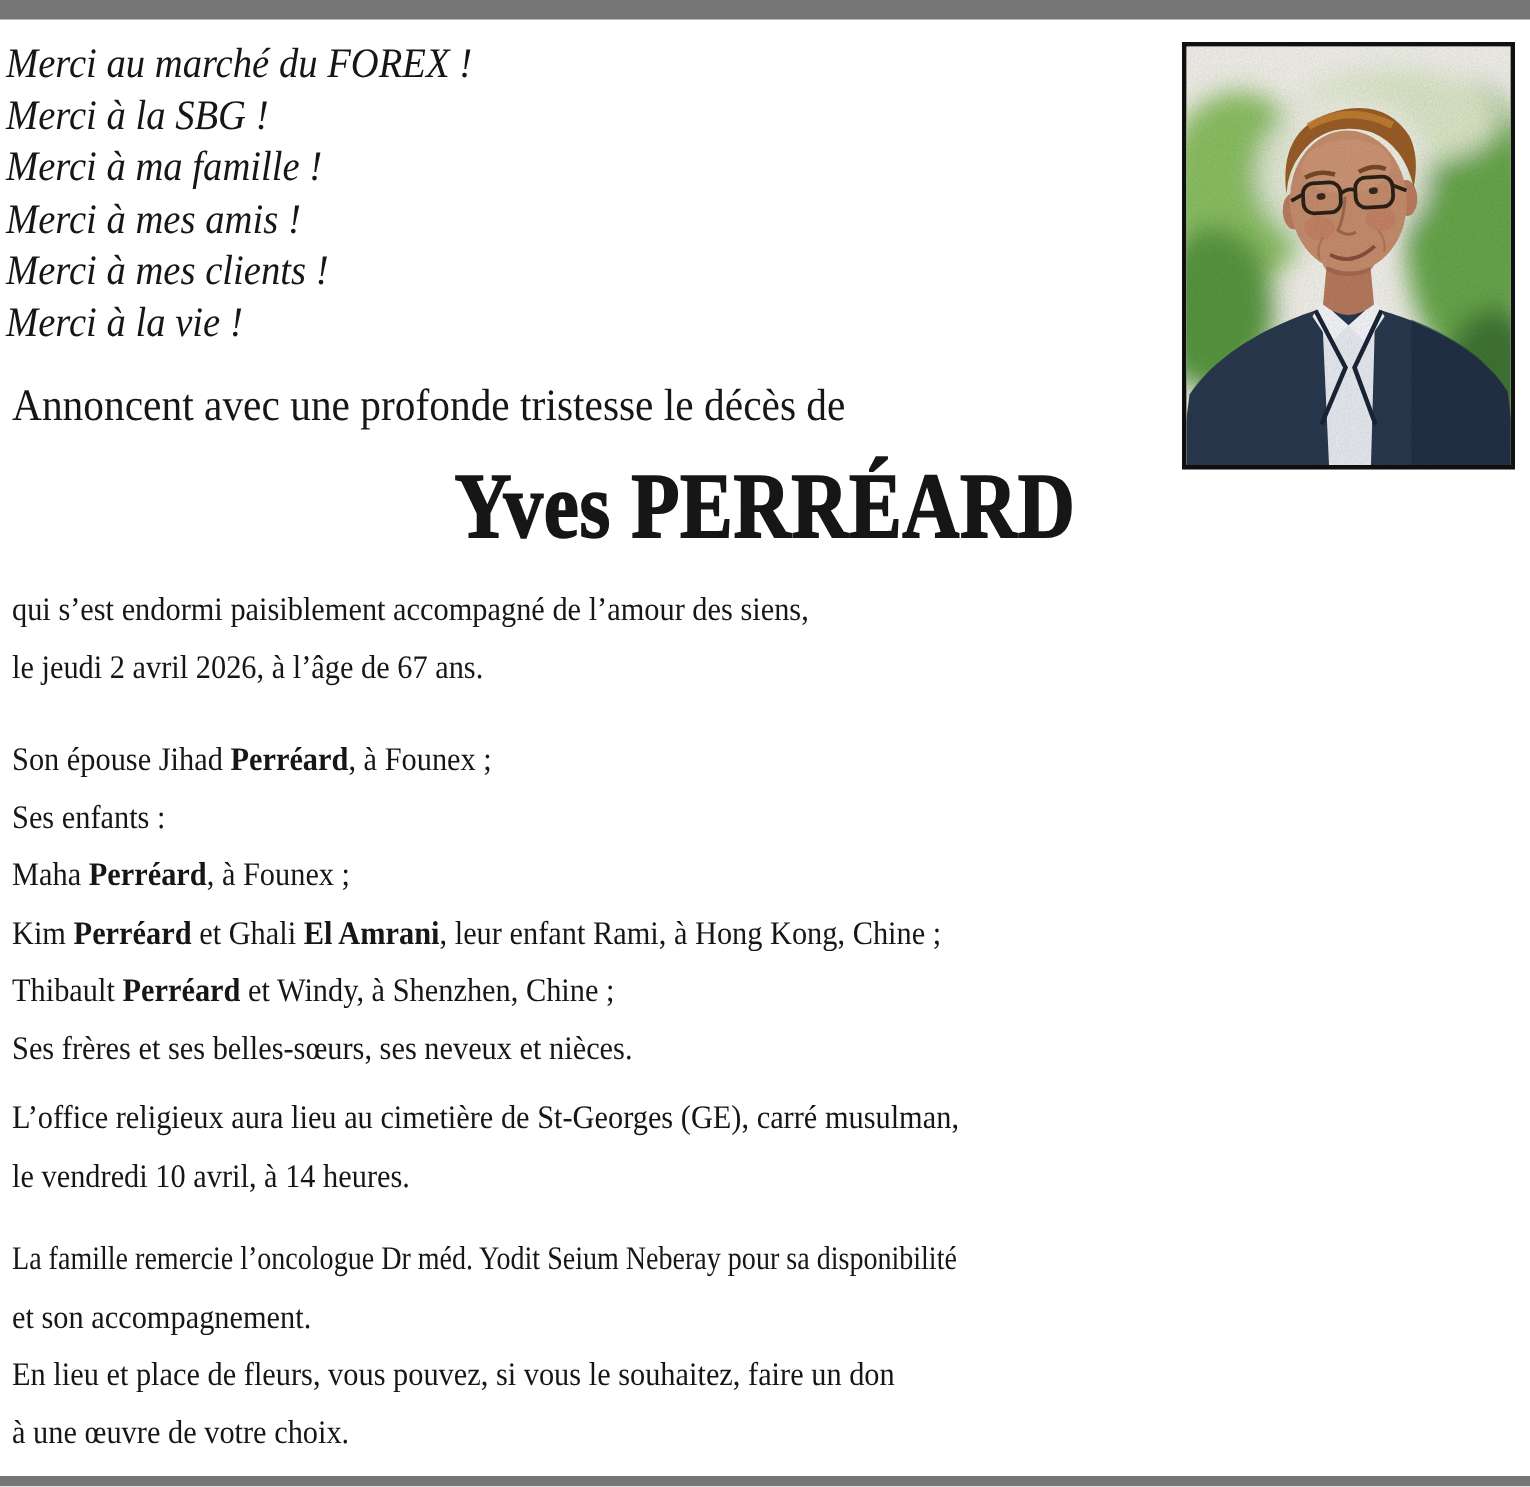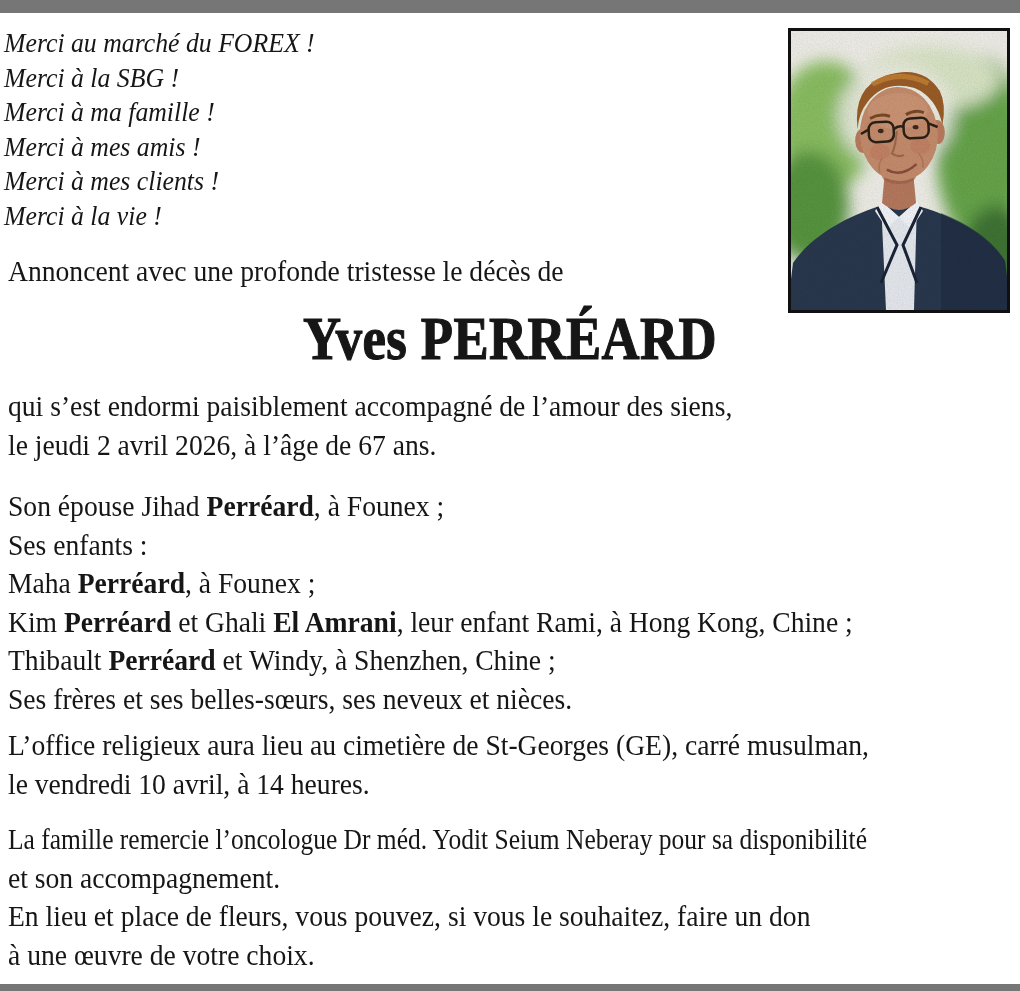--- a/index.html
+++ b/index.html
@@ -18,21 +18,21 @@
   .cxt{transform:scaleX(.85);}
   .thanks{left:4px;top:26px;font-style:italic;font-size:28px;line-height:34.5px;}
   .announce{top:252px;font-size:30px;line-height:38px;}
   .name{
     position:absolute;left:0;top:306px;width:1020px;text-align:center;
     font-size:62px;font-weight:bold;line-height:64px;white-space:nowrap;
     transform:scaleX(.85);transform-origin:510px 0;
     -webkit-text-stroke:1.2px var(--ink,#161616);
     letter-spacing:0.5px;
   }
-  .body-text{font-size:30px;line-height:38.5px;}
+  .body-text{font-size:22px;line-height:38.5px;}
   .death{top:387px;}
   .family{top:487px;}
   .service{top:726px;}
   .ack{top:820px;}
   strong{font-weight:bold;}
   .photo{
     position:absolute;left:788px;top:28px;width:216px;height:279px;
     border:3px solid var(--photo_border,#101010);margin:0;background:#eef1ea;
   }
   .photo svg{display:block;}

